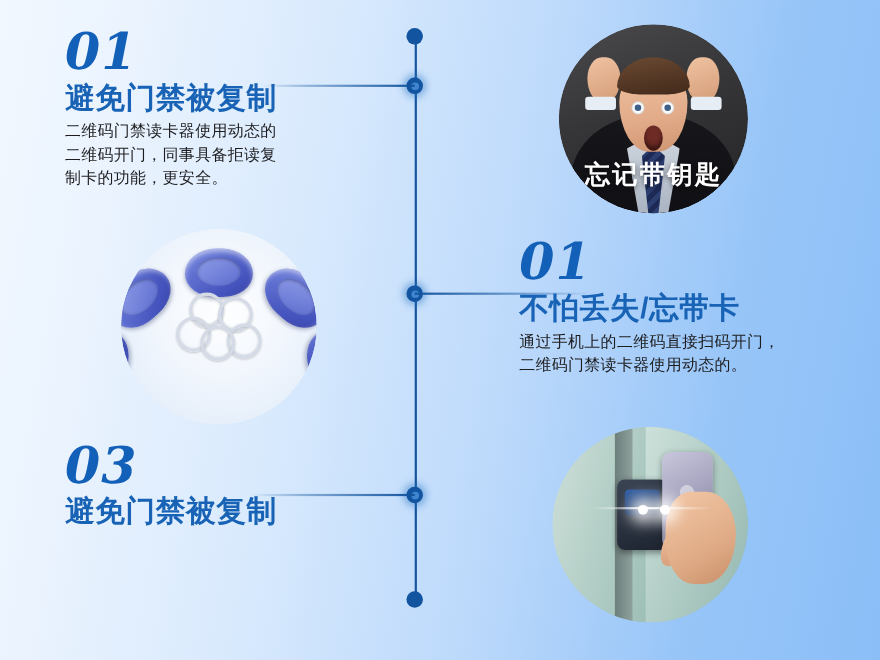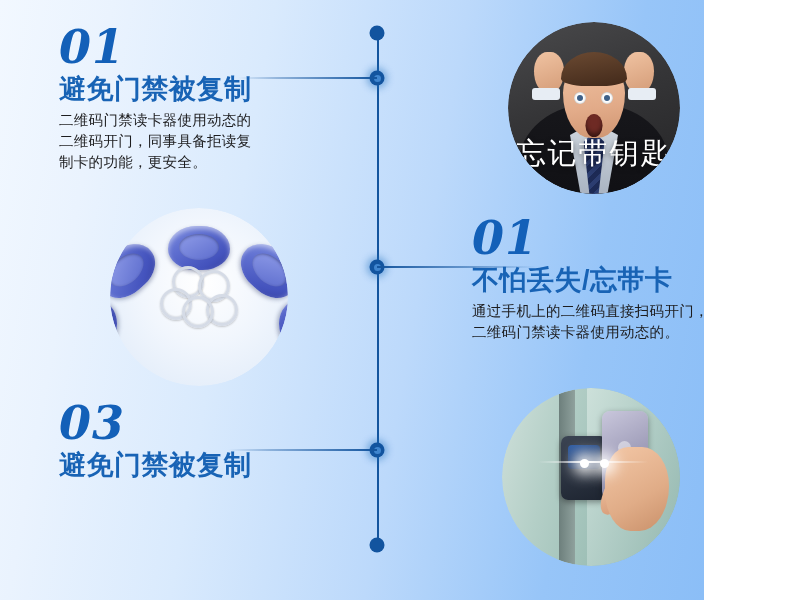--- a/index.html
+++ b/index.html
@@ -1,21 +1,21 @@
 <!DOCTYPE html>
 <html><head>
 <meta charset="utf-8">
 <style>
   html,body{margin:0;padding:0;}
   body{
     width:800px;height:600px;overflow:hidden;
     font-family:"Liberation Sans","DejaVu Sans",sans-serif;
   }
   #poster{
-    position:relative;width:704px;height:600px;overflow:hidden;
+    position:relative;width:800px;height:600px;overflow:hidden;
     background:linear-gradient(100deg,#f2f8ff 0%,#eaf3fe 14%,#d9eafd 34%,#bcd9fb 58%,#97c5f8 80%,#8bbef7 100%);
   }
   
   .timeline-axis{
     position:absolute;left:377px;top:33px;width:2px;height:515px;
     background:#14559e;
   }
   .tl-dot{
     position:absolute;width:15px;height:15px;border-radius:50%;
     background:#12549f;transform:translate(-50%,-50%);
@@ -107,21 +107,21 @@
     position:absolute;left:50%;top:92px;width:17px;height:23px;transform:translateX(-50%);
     border-radius:50%;background:#6e2a24;box-shadow:inset 0 -4px 4px rgba(0,0,0,.45);
   }
   .hand{
     position:absolute;top:30px;width:30px;height:40px;border-radius:44% 44% 40% 40%/48% 48% 52% 52%;
     background:linear-gradient(160deg,#f0c3a2,#d49c78);
   }
   .cuff{position:absolute;width:28px;height:12px;background:#e7edf4;border-radius:3px;}
   .overlay-text{
     position:absolute;left:0;right:0;bottom:20px;text-align:center;
-    font-size:29px;font-weight:normal;color:#ffffff;letter-spacing:2px;
+    font-size:23px;font-weight:bold;color:#ffffff;letter-spacing:2px;
     text-shadow:0 2px 5px rgba(0,0,0,.55);white-space:nowrap;
   }
   
   .scan-bg{position:absolute;inset:0;background:linear-gradient(105deg,#cfe0da 0%,#b4cfc7 30%,#9dbfb6 60%,#86aba2 100%);}
   .door-frame{position:absolute;left:32%;top:0;width:16px;height:100%;background:linear-gradient(90deg,#6d7f7c,#8fa19d);}
   .door-glass{position:absolute;left:48%;top:0;right:0;height:100%;background:linear-gradient(110deg,rgba(210,228,222,.85),rgba(150,186,178,.8));}
   .reader{
     position:absolute;left:33%;top:27%;width:46px;height:64px;border-radius:7px;
     background:linear-gradient(160deg,#3b4453,#1d2430);box-shadow:0 2px 6px rgba(0,0,0,.4);
   }

